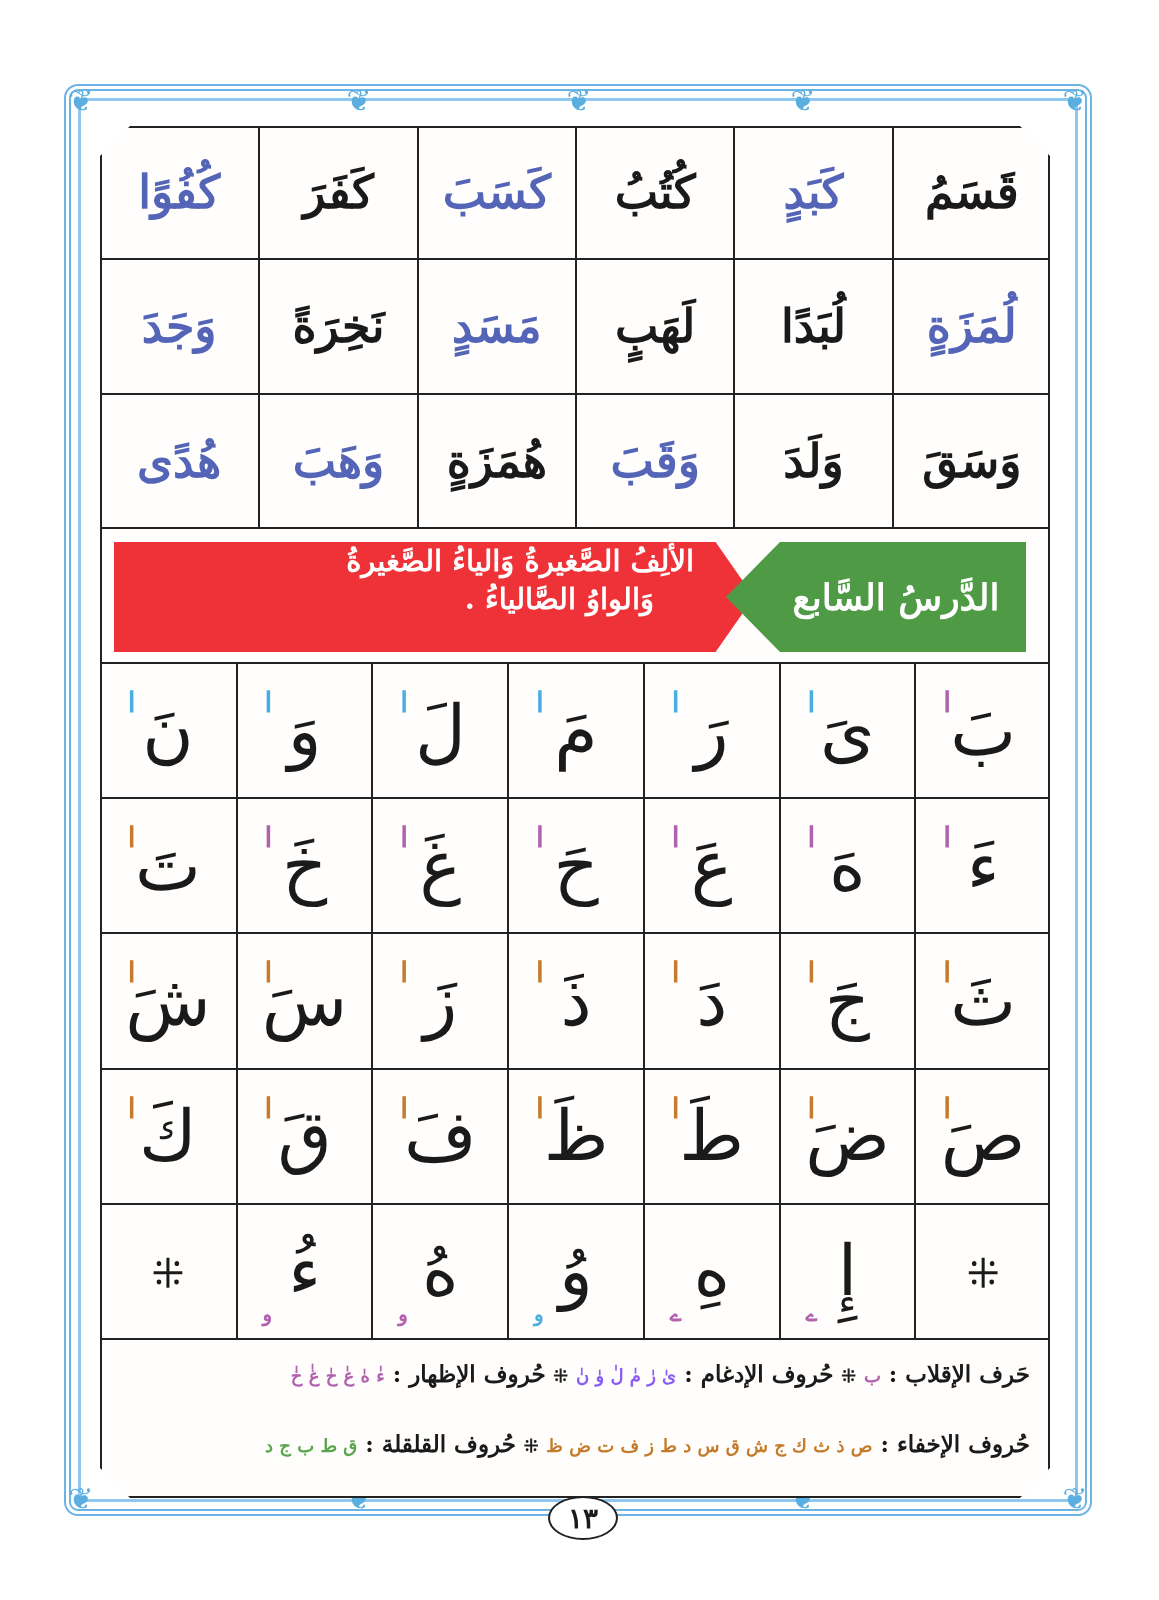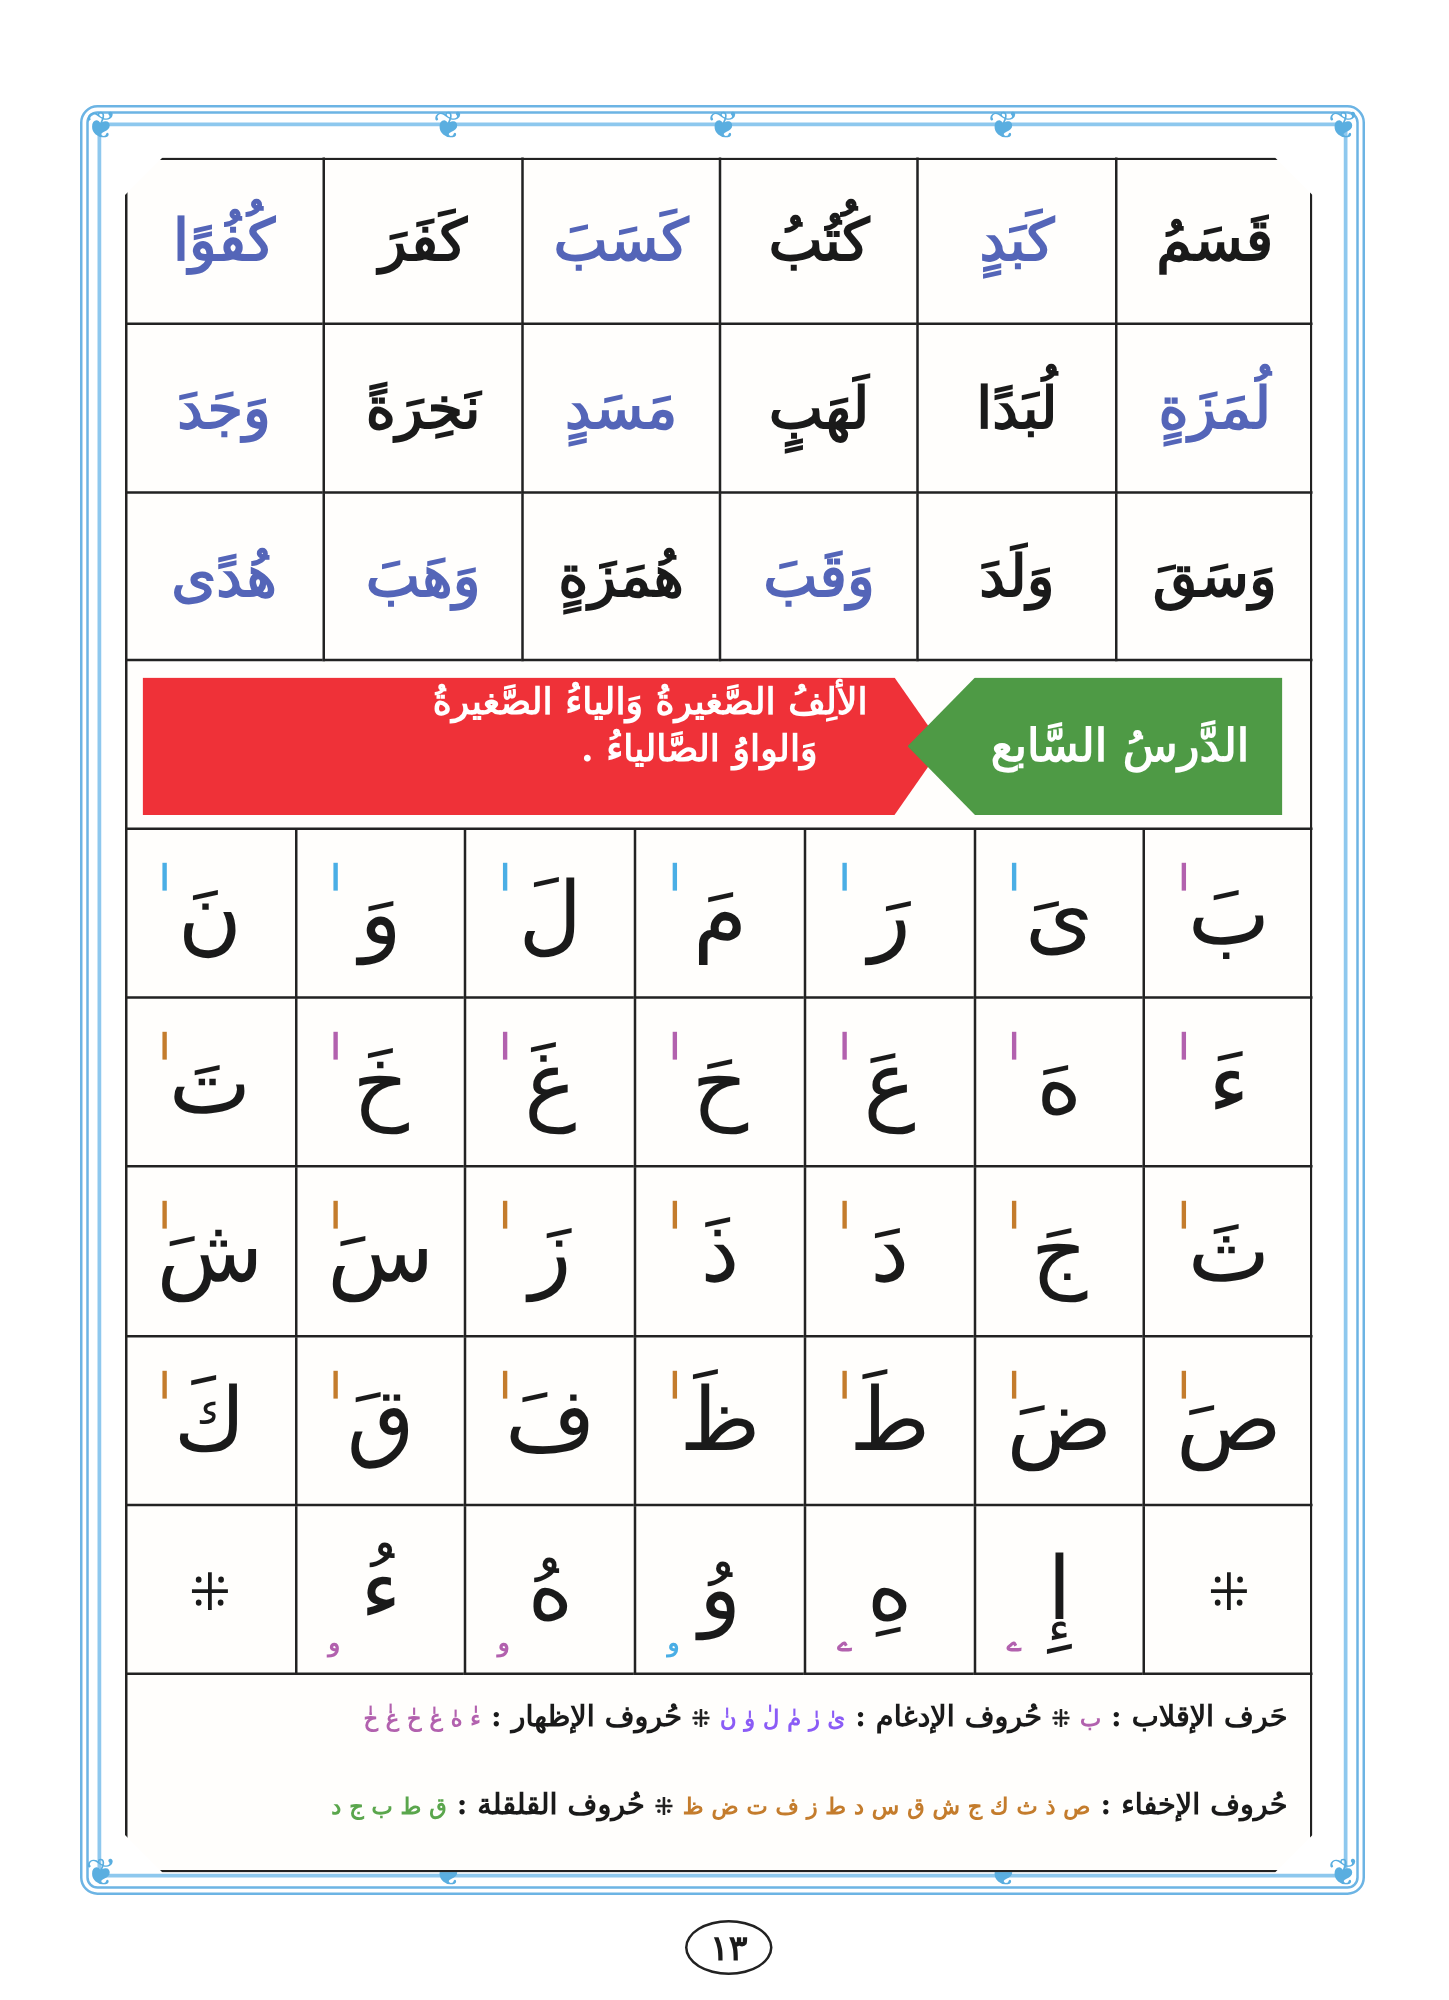--- a/index.html
+++ b/index.html
@@ -62,21 +62,21 @@
   .rule-letters { font-size:18px; }
   .c-purple { color:#b261ae; }
   .c-cyan { color:#8b5cf6; }
   .c-orange { color:#c47c2c; }
   .c-green { color:#5aa64c; }
   .sep { font-size:18px; color:#222; }
 
   .page-num { position:absolute; left:548px; top:1496px; width:66px; height:40px;
               border:2px solid #222; border-radius:50%; background:#fff;
               display:flex; align-items:center; justify-content:center;
-              font-family:"DejaVu Serif", serif; font-size:28px; font-weight:bold; color:#1a1a1a;margin-top:40px; }
+              font-family:"DejaVu Serif", serif; font-size:28px; font-weight:bold; color:#1a1a1a; }
 </style>
 </head>
 <body>
 
 <div class="frame-outer"></div>
 <div class="frame-inner"></div>
 <div class="knot" style="left:64px;top:84px;">❦</div>
 <div class="knot" style="left:1058px;top:84px;">❦</div>
 <div class="knot" style="left:64px;top:1482px;">❦</div>
 <div class="knot" style="left:1058px;top:1482px;">❦</div>

